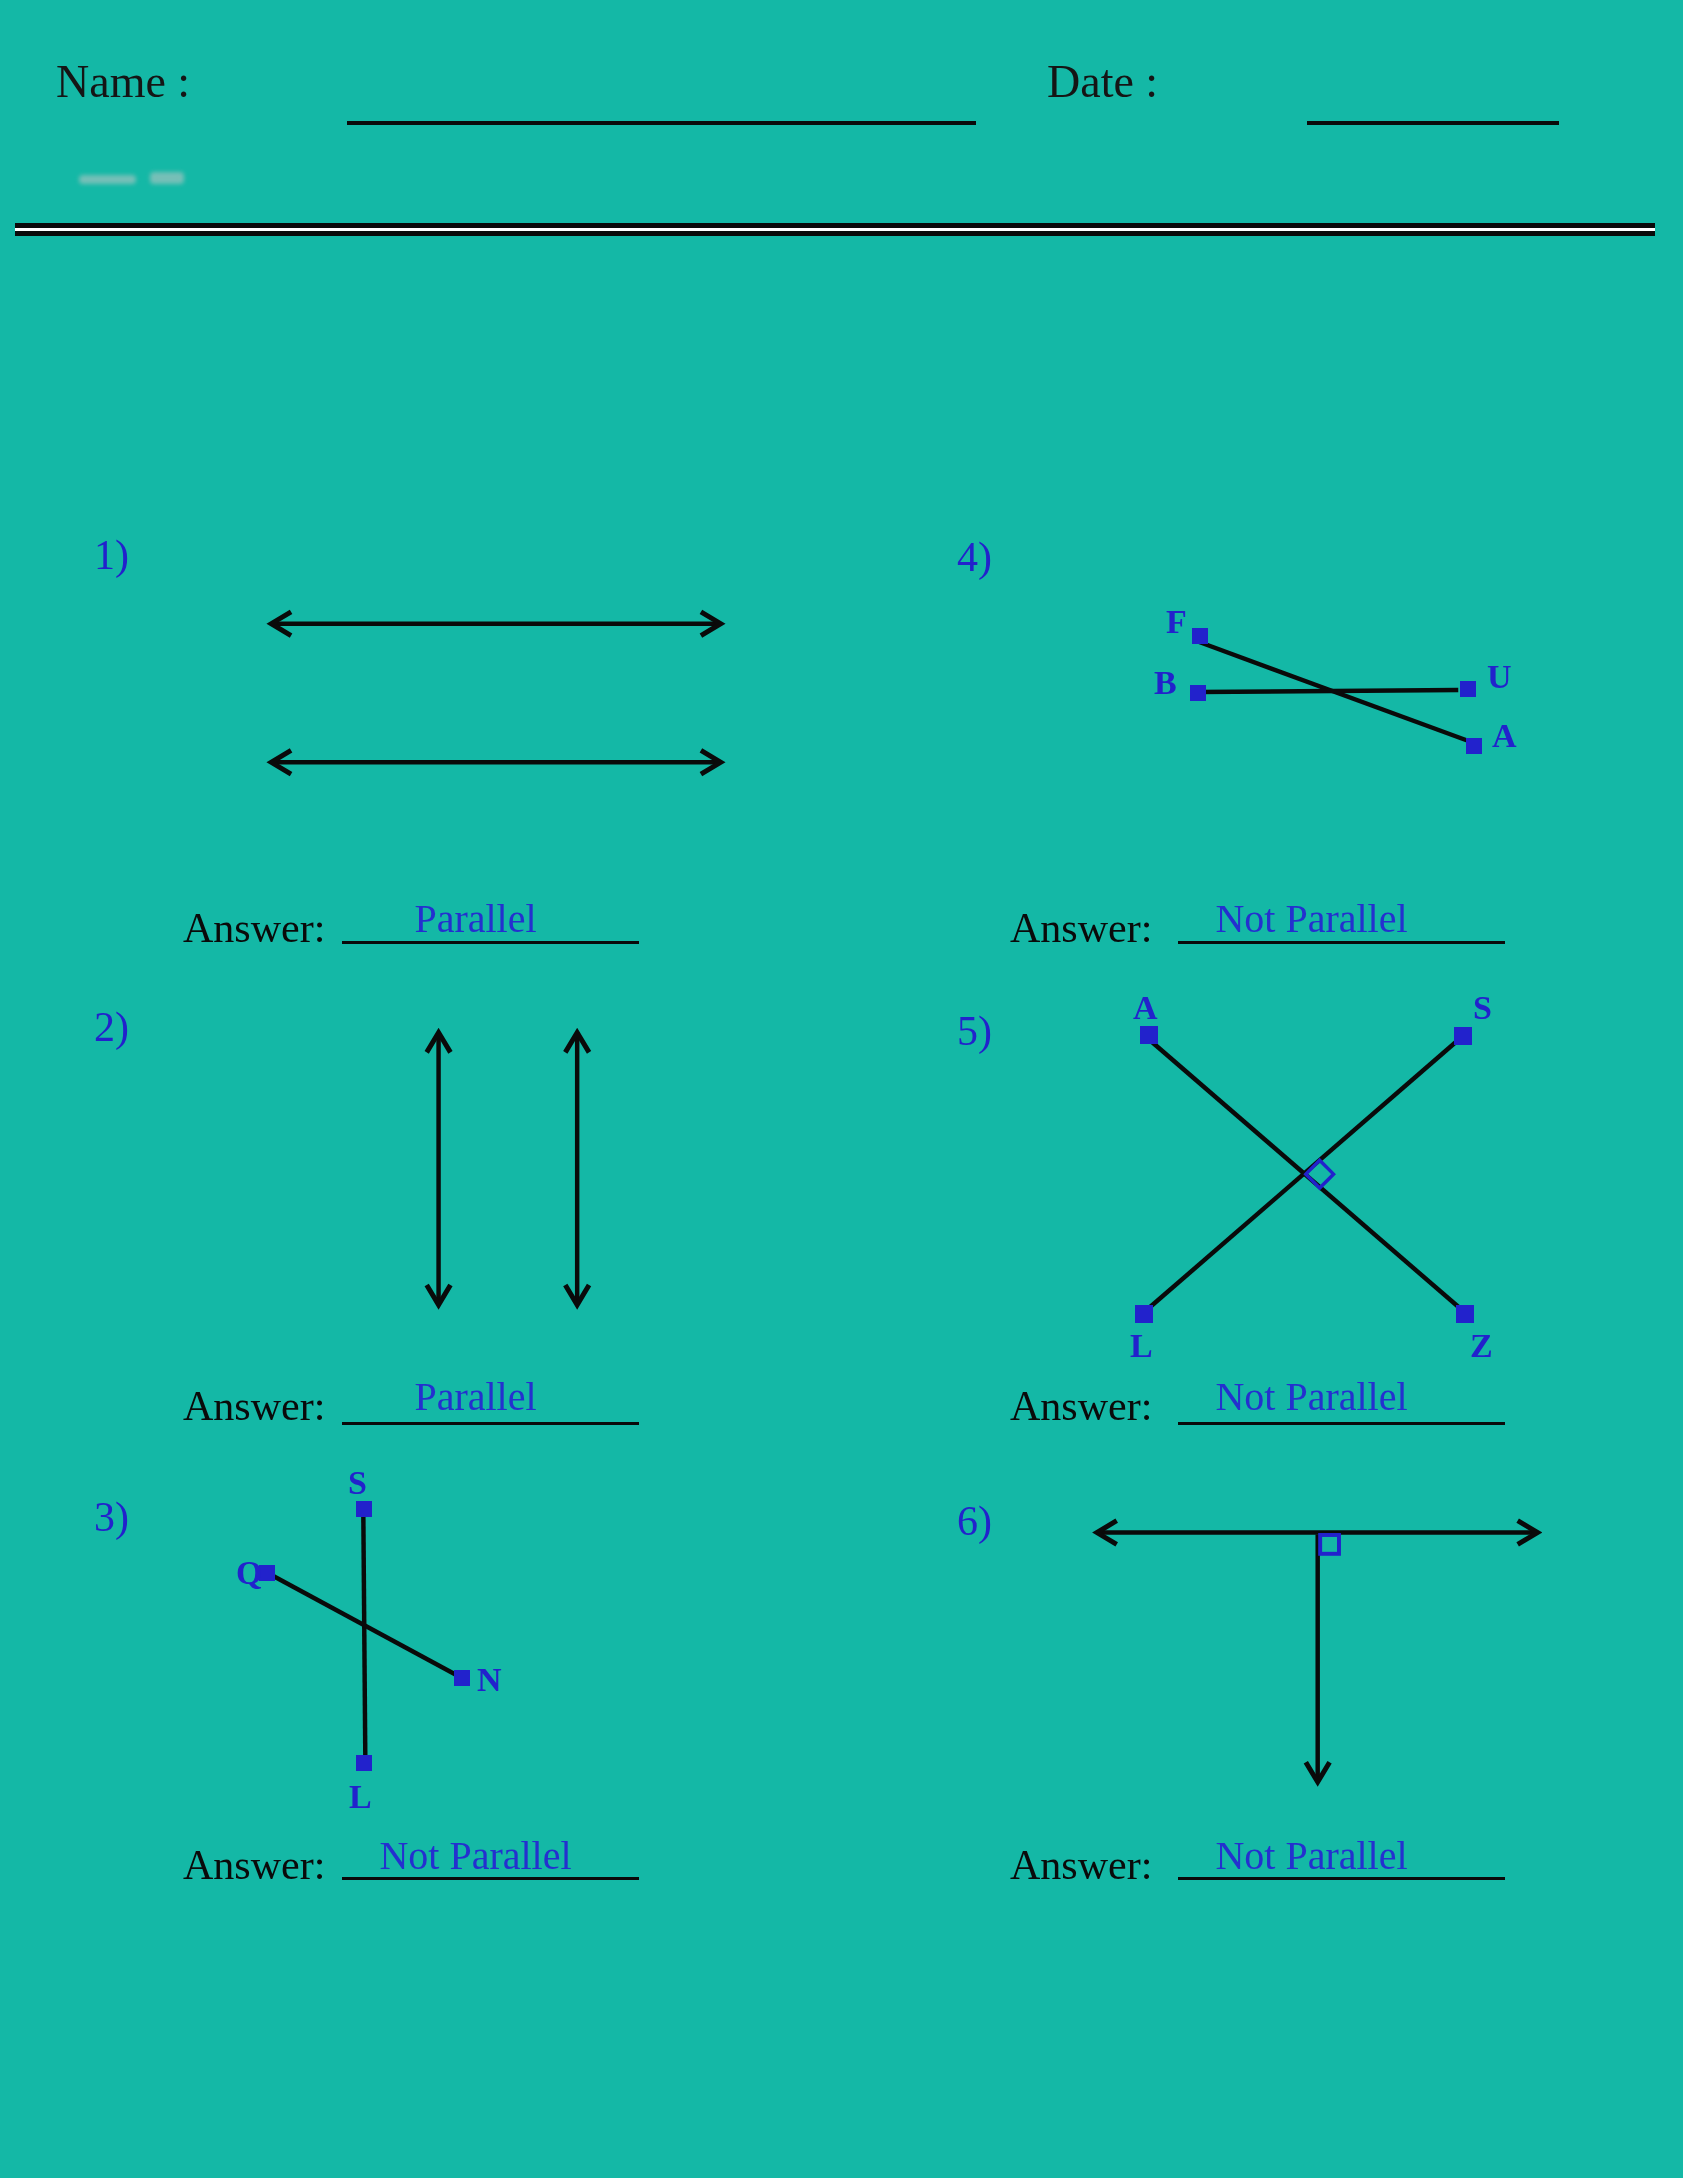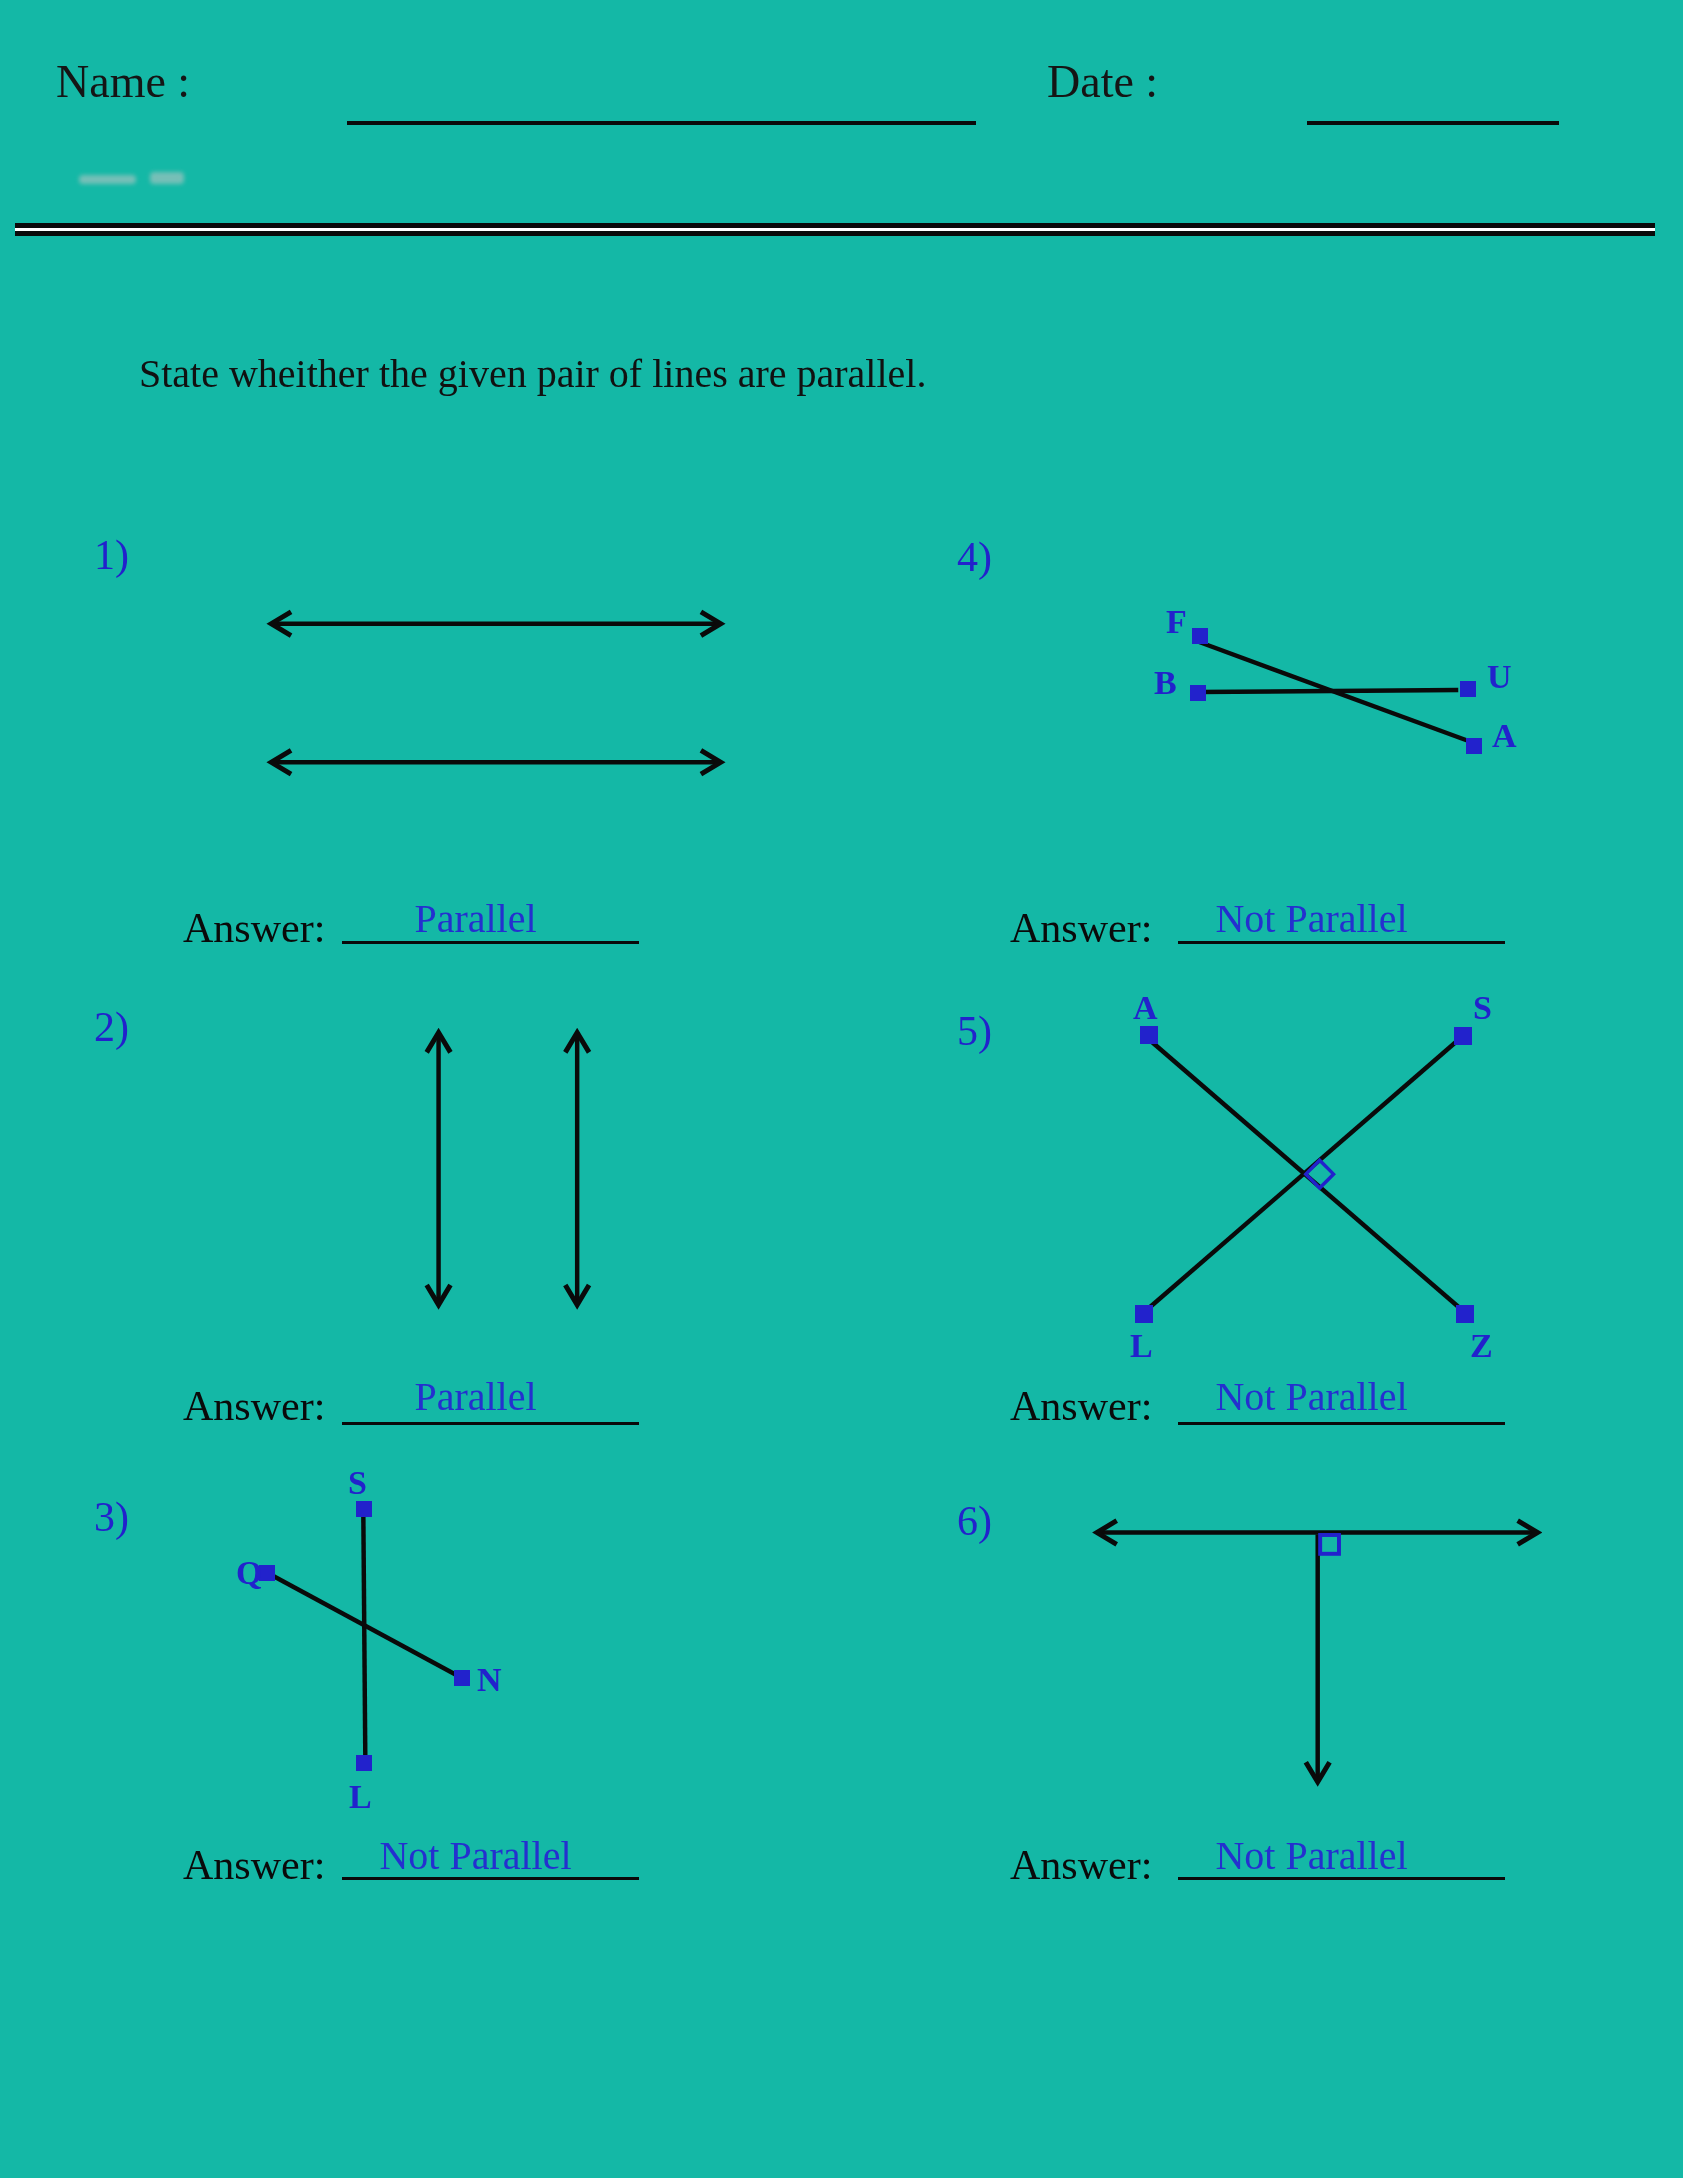--- a/index.html
+++ b/index.html
@@ -51,21 +51,20 @@
   <div class="hline" style="left:347px;top:121px;width:629px"></div>
   <div class="abs hdr-label" style="left:1047px;top:55px">Date :</div>
   <div class="hline" style="left:1307px;top:121px;width:252px"></div>
 
   <div class="smudge" style="left:79px;top:175px;width:57px;height:9px"></div>
   <div class="smudge" style="left:150px;top:172px;width:34px;height:12px"></div>
 
   <div class="double-rule"></div>
 
 
-  <div class="abs instruction" style="left:139px;top:350px">State wheither the given pair of lines are parallel.</div>
 
   <div class="abs pnum" style="left:94px;top:531px">1)</div>
   <div class="abs pnum" style="left:94px;top:1003px">2)</div>
   <div class="abs pnum" style="left:94px;top:1493px">3)</div>
   <div class="abs pnum" style="left:957px;top:533px">4)</div>
   <div class="abs pnum" style="left:957px;top:1007px">5)</div>
   <div class="abs pnum" style="left:957px;top:1497px">6)</div>
 
   <svg width="1683" height="2178" viewBox="0 0 1700 2200">
     <defs>

